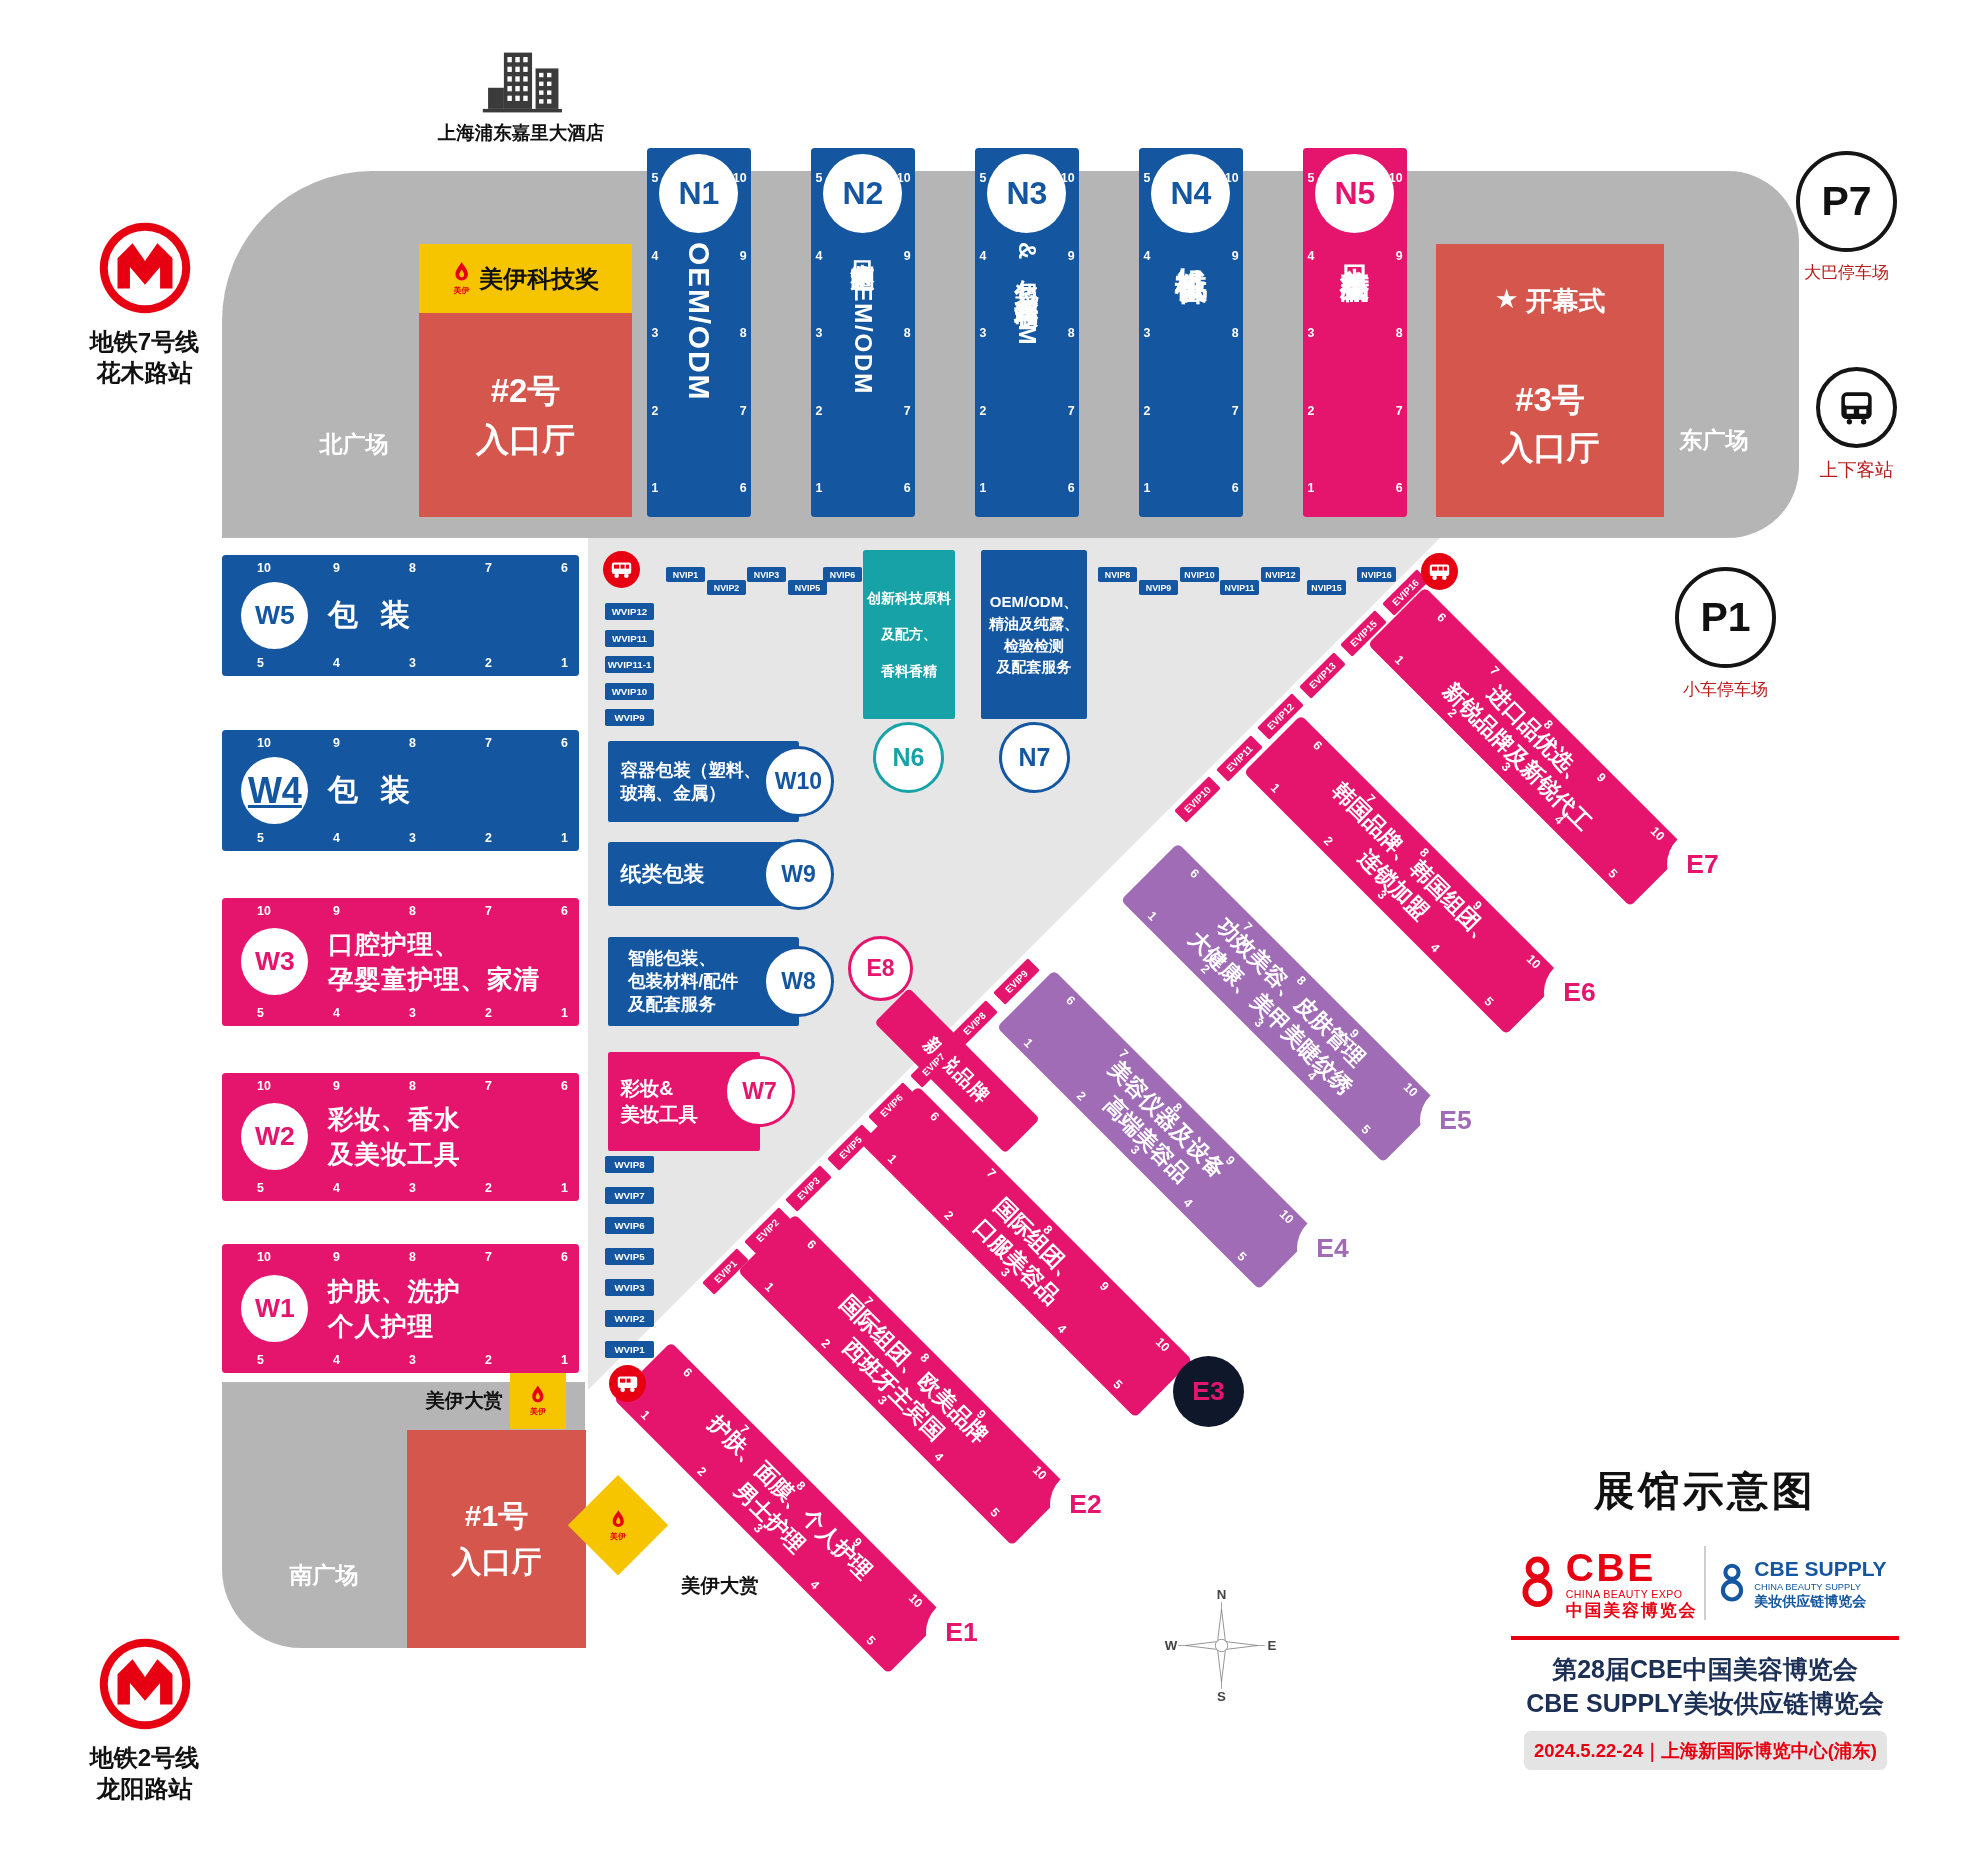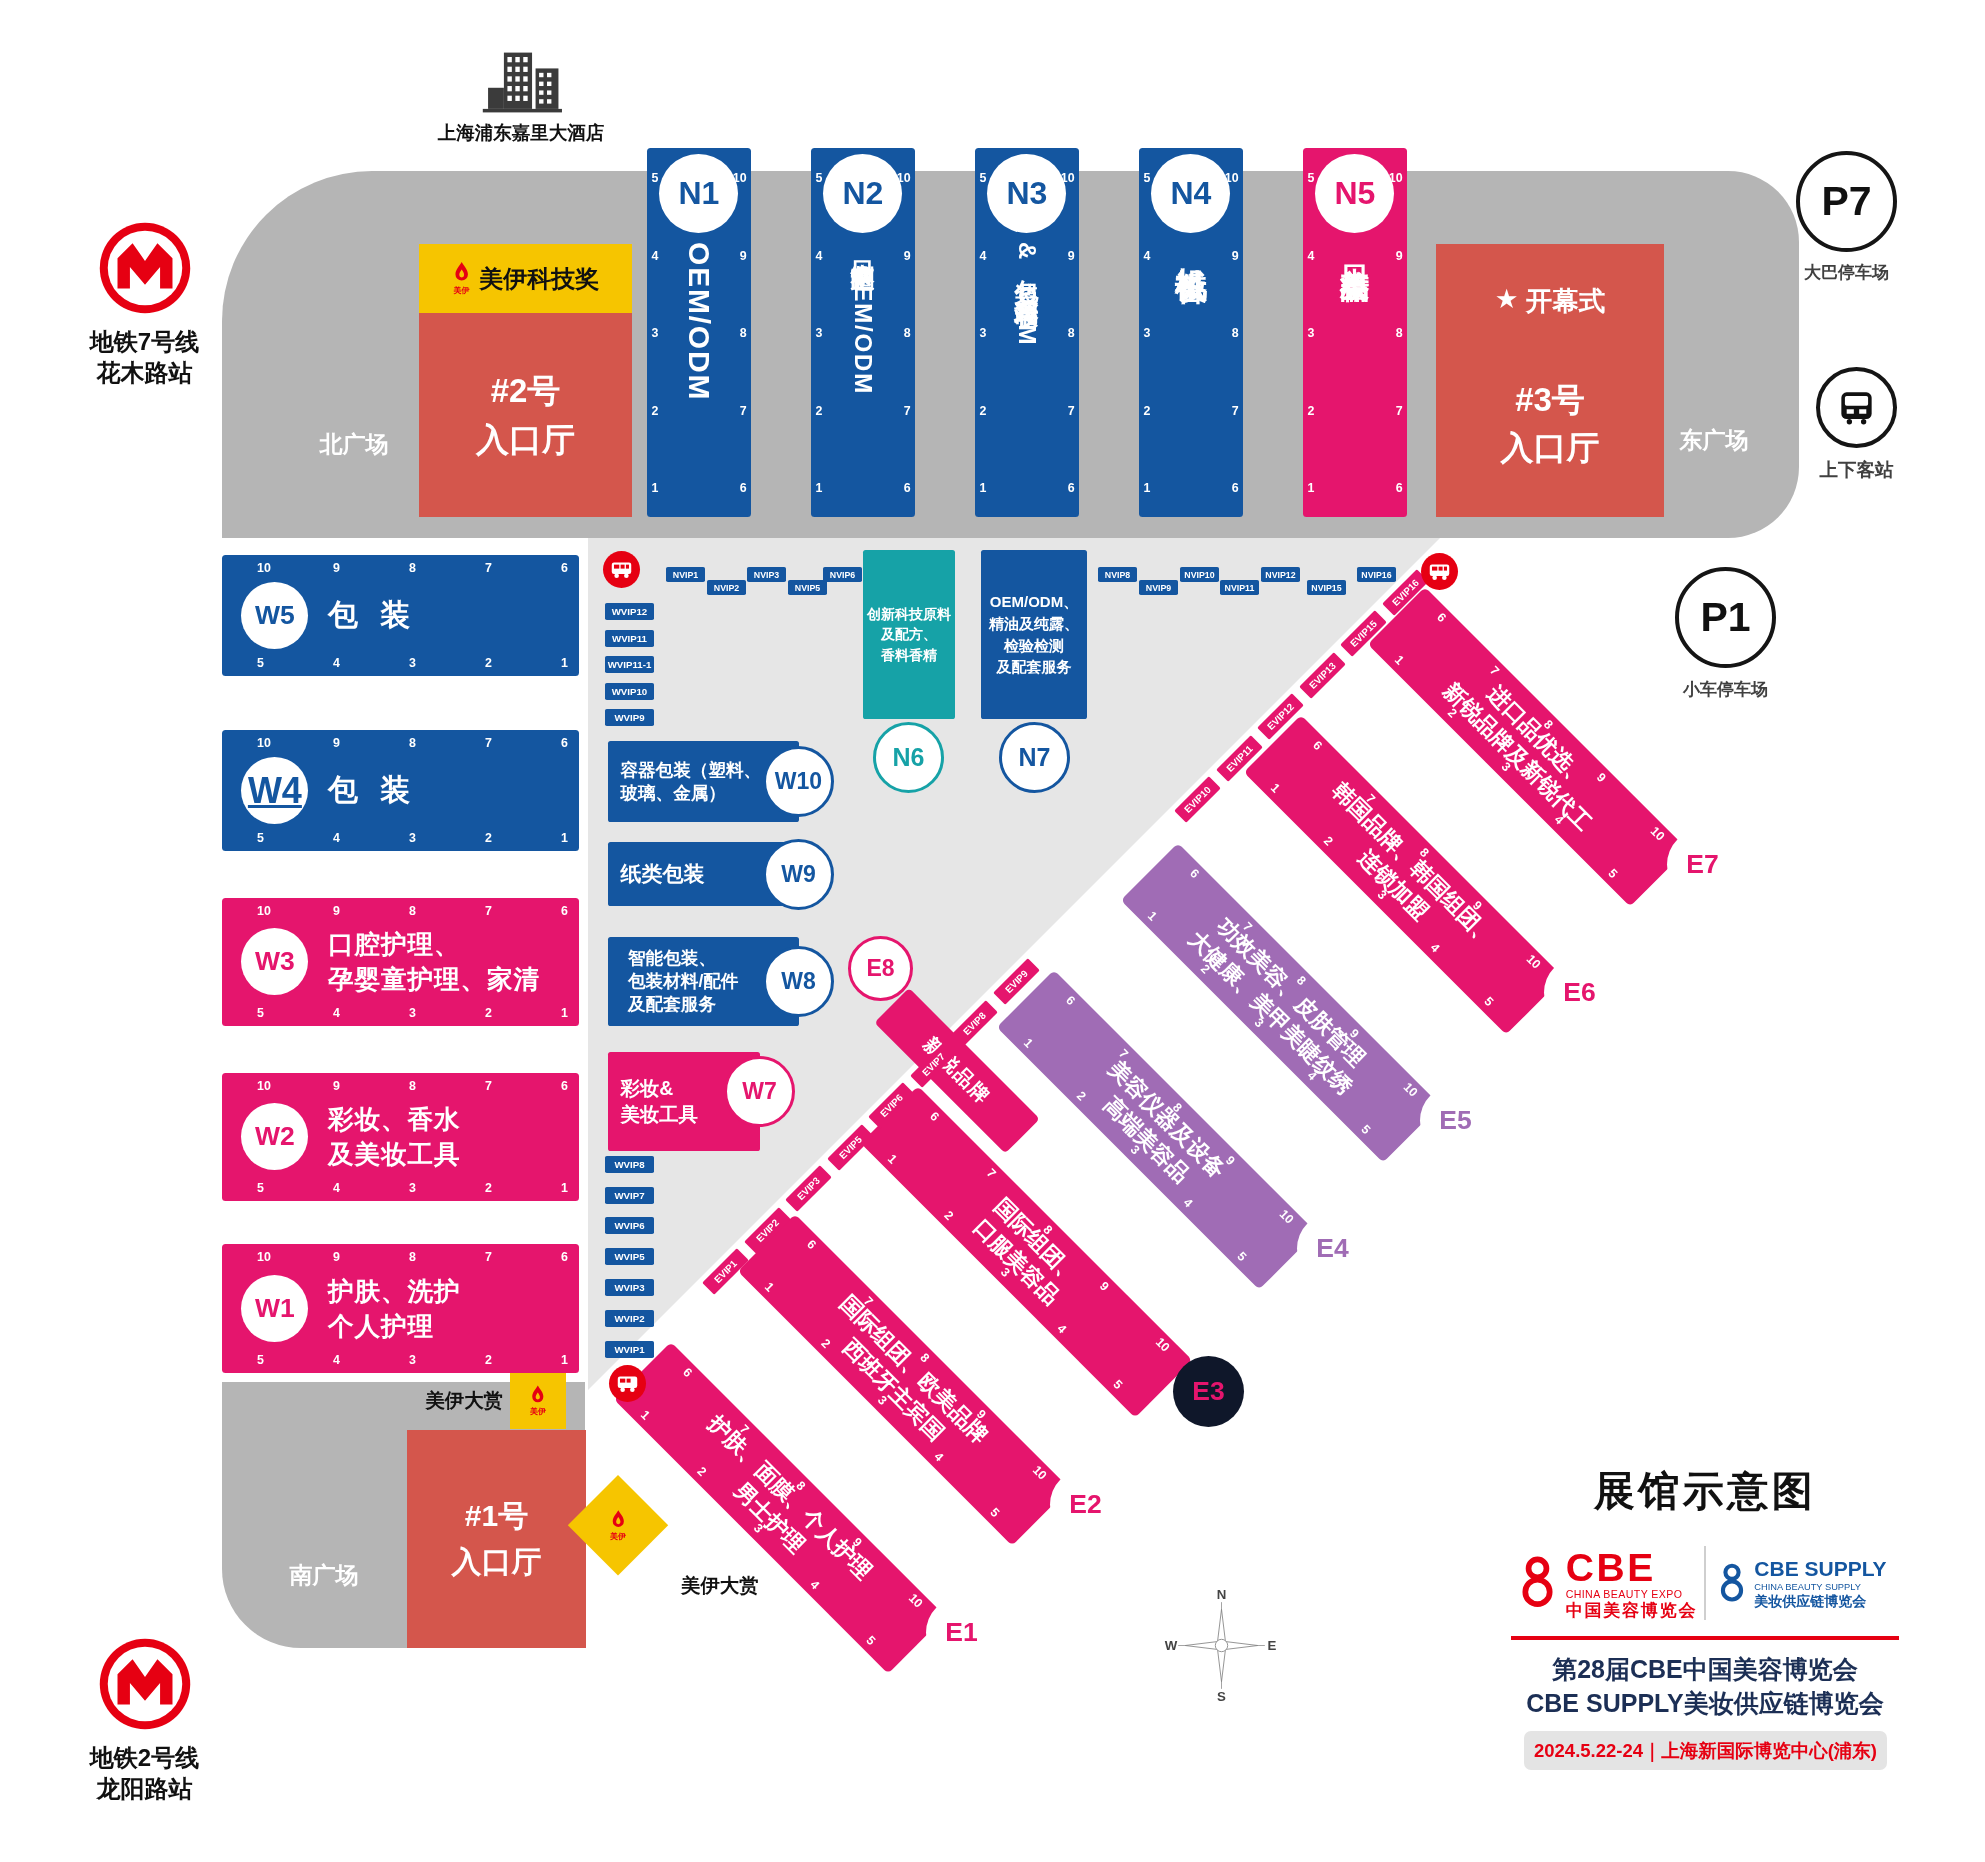--- a/index.html
+++ b/index.html
@@ -3,21 +3,21 @@
 <meta charset="utf-8">
 <style>
   * { box-sizing: border-box; }
   html,body { margin:0; padding:0; }
   body { font-family: "Liberation Sans", "DejaVu Sans", sans-serif; background:#fff; }
   #page { position:relative; width:1986px; height:1862px; background:#fff; overflow:hidden; color:#111; }
   .abs { position:absolute; }
   .ent { background:var(--red); color:#fff; font-weight:bold; }
   .plaza { color:#fff; font-weight:bold; font-size:23px; text-align:center; }
   .pring { border:4.4px solid #151515; background:#fff; border-radius:50%; display:flex; align-items:center; justify-content:center; font-weight:bold; color:#111; }
-  .caption { font-weight:bold; text-align:center; color:#404040; }
+  .caption { font-weight:normal; text-align:center; color:#b91c1c; }
   .bus { width:37px; height:37px; border-radius:50%; background:var(--accent); display:flex; align-items:center; justify-content:center; }
   .mlogo-text { margin-top:10.6px; font-size:24px; font-weight:bold; line-height:1.3; text-align:center; color:#111; }
 </style>
 </head>
 <body>
 
 <div id="page">
 
   <div class="abs" style="left:222px;top:171px;width:1577px;height:367px;background:var(--grayband);border-radius:150px 71px 71px 0;"></div>
   <div class="abs" style="left:222px;top:1382px;width:363px;height:266px;background:var(--grayband);border-radius:0 0 0 79px;"></div>
@@ -233,21 +233,21 @@
         <div>智能包装、</div>
         <div>包装材料/配件</div>
         <div>及配套服务</div>
       </div>
       <div style="position: absolute; display: flex; align-items: center; justify-content: center; left: 763px; top: 946px; width: 71px; height: 71px; border-radius: 50%; background: rgb(255, 255, 255); border: 3.5px solid rgb(20, 86, 160); color: rgb(20, 86, 160); font-size: 23px; font-weight: bold;">W8</div>
       <div style="position: absolute; left: 608px; top: 1052px; width: 152px; height: 99px; background: rgb(229, 21, 109); border-radius: 2.6px; display: flex; flex-direction: column; justify-content: center; padding-left: 12.4px; color: rgb(255, 255, 255); font-weight: bold; font-size: 19.4px; line-height: 1.3;">
         <div>彩妆&amp;</div>
         <div>美妆工具</div>
       </div>
       <div style="position: absolute; display: flex; align-items: center; justify-content: center; left: 724px; top: 1056px; width: 71px; height: 71px; border-radius: 50%; background: rgb(255, 255, 255); border: 3.5px solid rgb(229, 21, 109); color: rgb(229, 21, 109); font-size: 23px; font-weight: bold;">W7</div>
-      <div style="position: absolute; left: 863px; top: 550px; width: 92px; height: 169px; background: rgb(22, 162, 167); border-radius: 2.6px; display: flex; flex-direction: column; justify-content: center; align-items: center; text-align: center; color: rgb(255, 255, 255); font-weight: bold; font-size: 14px; line-height: 1.45;">
+      <div style="position: absolute; left: 863px; top: 550px; width: 92px; height: 169px; background: rgb(22, 162, 167); border-radius: 2.6px; display: flex; flex-direction: column; justify-content: center; align-items: center; text-align: center; color: rgb(255, 255, 255); font-weight: bold; font-size: 14px; line-height: 1.45; gap: 16px;">
         <div>创新科技原料</div>
         <div>及配方、</div>
         <div>香料香精</div>
       </div>
       <div style="position: absolute; display: flex; align-items: center; justify-content: center; left: 873px; top: 722px; width: 71px; height: 71px; border-radius: 50%; background: rgb(255, 255, 255); border: 3.5px solid rgb(22, 162, 167); color: rgb(22, 162, 167); font-size: 25px; font-weight: bold;">N6</div>
       <div style="position: absolute; left: 981px; top: 550px; width: 106px; height: 169px; background: rgb(20, 86, 160); border-radius: 2.6px; display: flex; flex-direction: column; justify-content: center; align-items: center; text-align: center; color: rgb(255, 255, 255); font-weight: bold; font-size: 15px; line-height: 1.45;">
         <div>OEM/ODM、</div>
         <div>精油及纯露、</div>
         <div>检验检测</div>
         <div>及配套服务</div>

